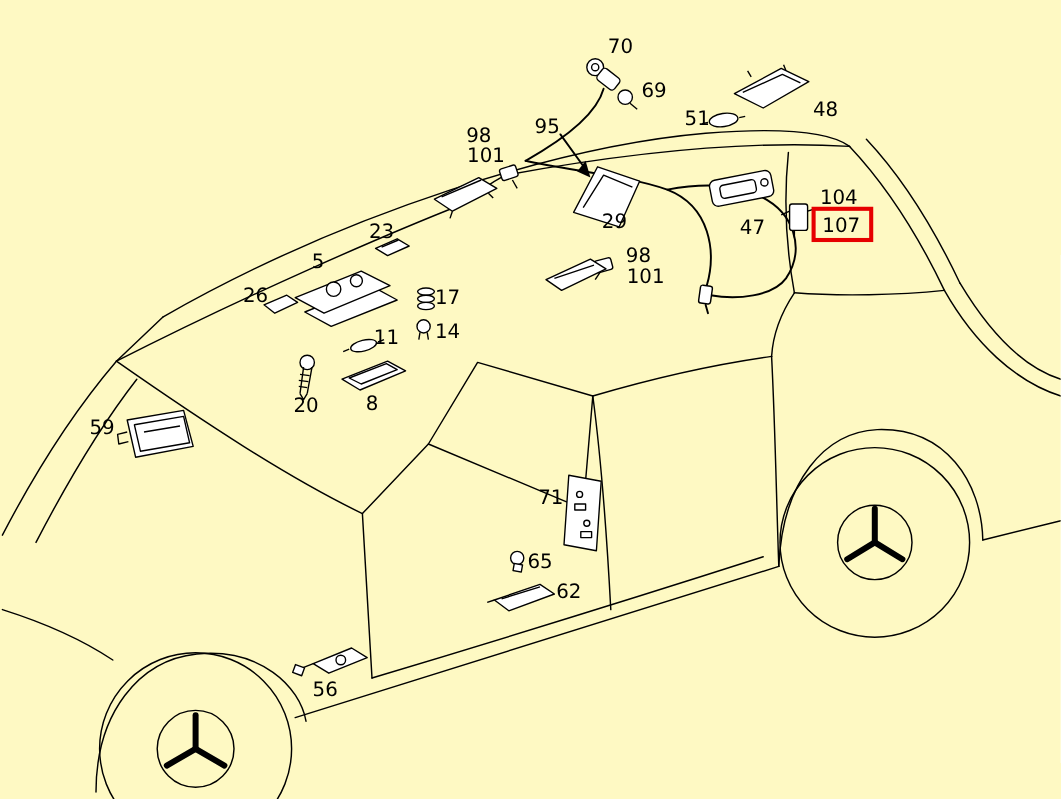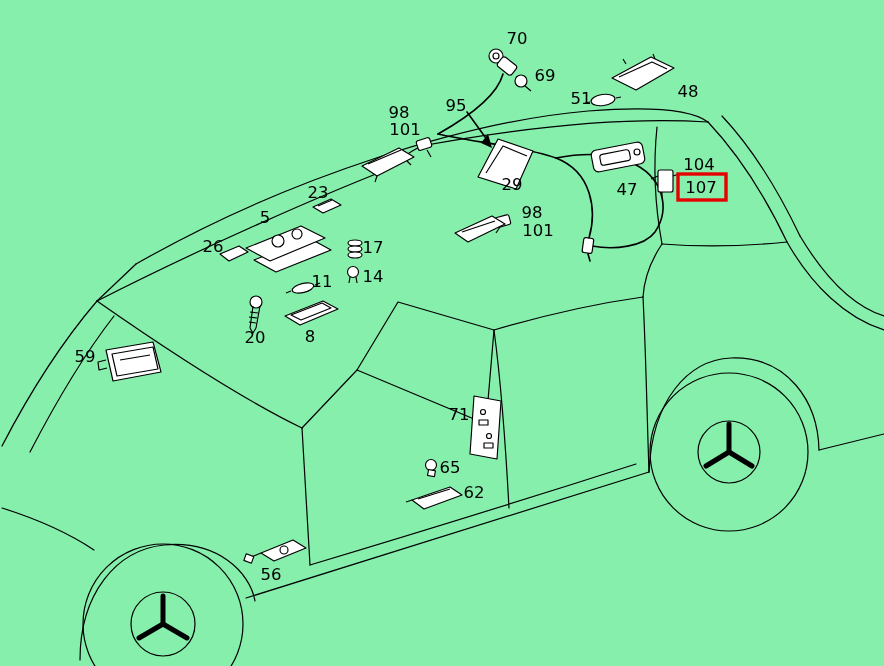--- a/index.html
+++ b/index.html
@@ -1,17 +1,17 @@
 <!DOCTYPE html>
 <html><head>
 <meta charset="utf-8">
 <style>
   html,body{margin:0;padding:0;background:#ffffff;}
   .stage{
-    width:884px;height:666px;position:relative;background:#86efac;overflow:hidden;
+    width:884px;height:666px;position:relative;background:#fef9c3;overflow:hidden;
     font-family:"DejaVu Sans", sans-serif;
   }
   svg{display:block;}
   .car path,.car circle,.car ellipse{fill:none;stroke:#000;stroke-width:1.2;stroke-linecap:round;stroke-linejoin:round;}
   .car .hub-star path{stroke-width:5;}
   .harness path{fill:none;stroke:#000;stroke-width:1.6;stroke-linecap:round;}
   .harness rect{fill:#fff;stroke:#000;stroke-width:1.2;}
   .harness polygon{fill:#000;stroke:none;}
   .parts path,.parts rect,.parts ellipse{fill:#fff;stroke:#000;stroke-width:1.15;stroke-linejoin:round;}
   .parts circle{fill:#fff;stroke:#000;stroke-width:1.15;}

